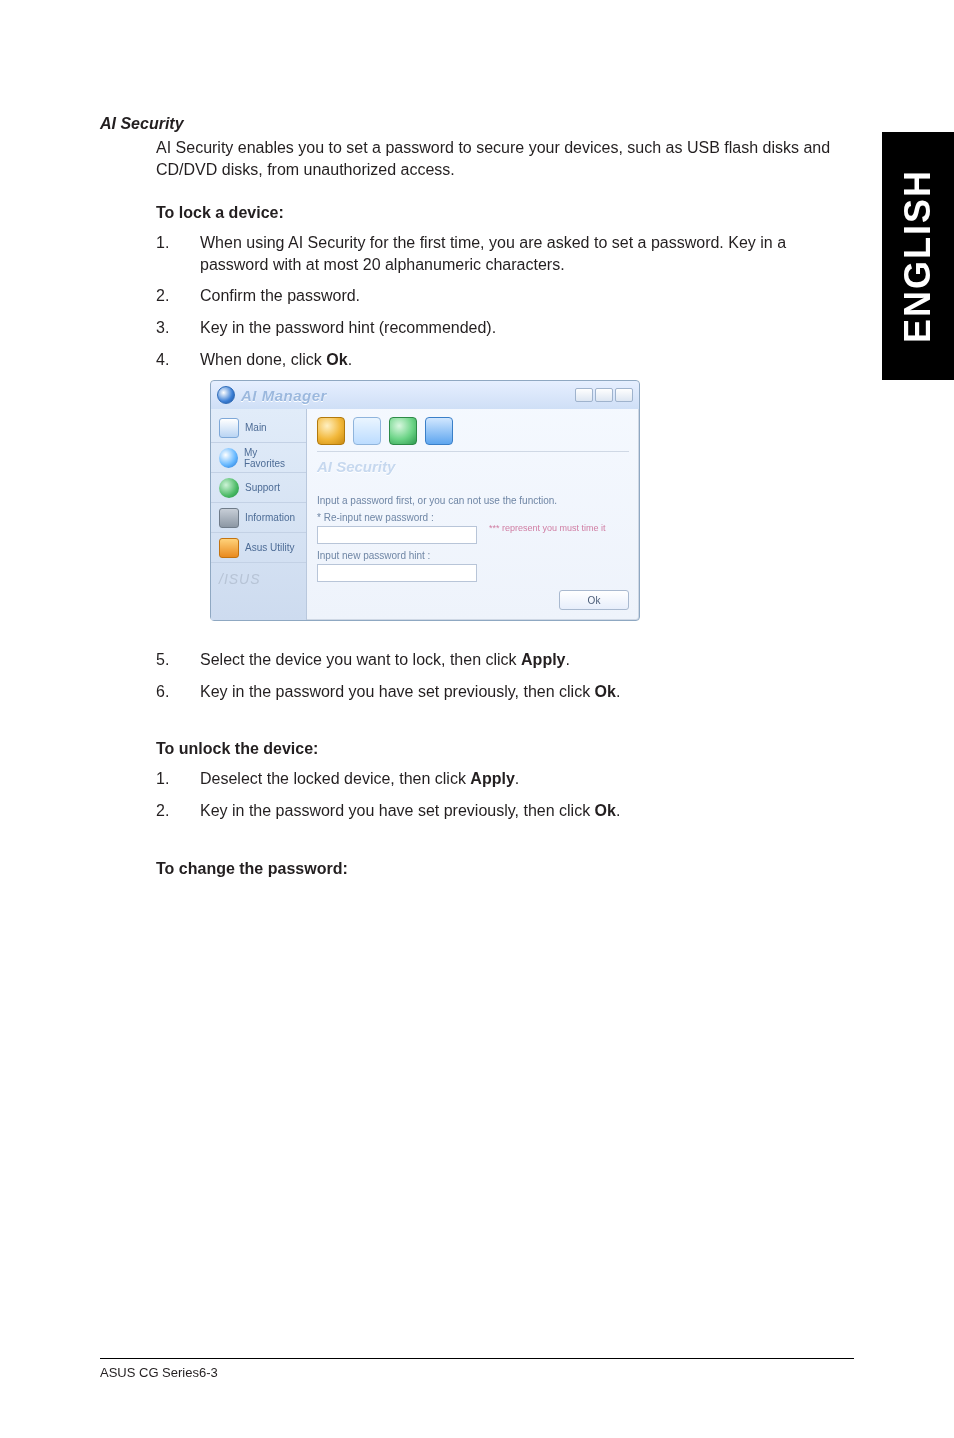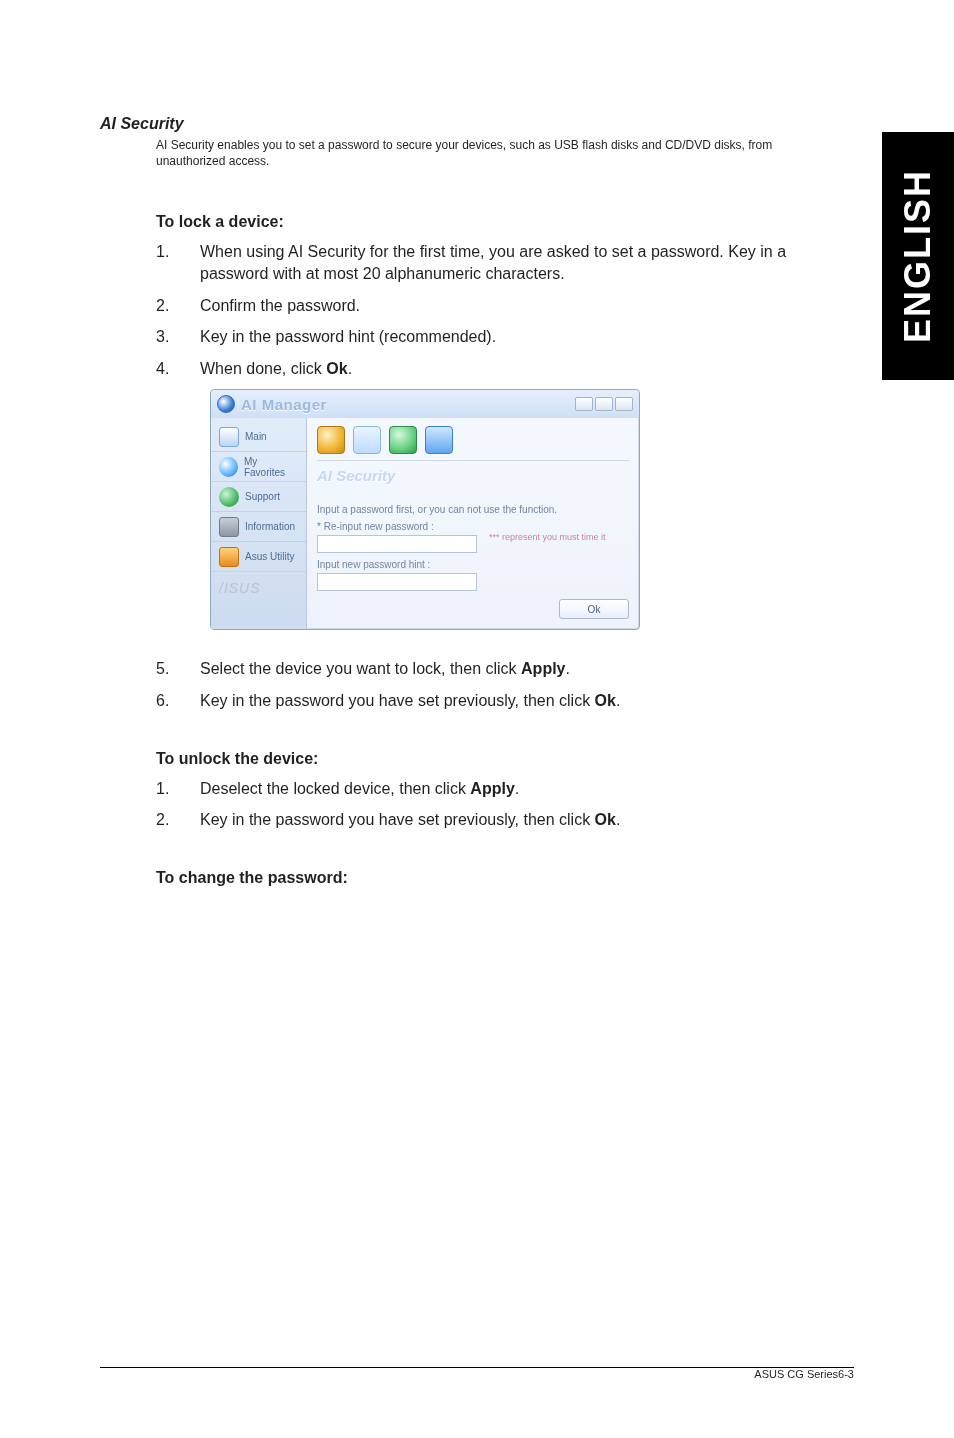--- a/index.html
+++ b/index.html
@@ -2,34 +2,34 @@
 <html><head>
 <meta charset="utf-8">
 <style>
   * { margin: 0; padding: 0; box-sizing: border-box; }
   html, body { width: 954px; height: 1438px; background: #fff; font-family: Arial, Helvetica, sans-serif; color: #231f20; }
   .page { position: relative; width: 954px; height: 1438px; }
   .content { position: absolute; left: 100px; top: 115px; width: 740px; }
   .side-tab { position: absolute; right: 0; top: 132px; width: 72px; height: 248px; background: #000; display: flex; align-items: center; justify-content: center; }
   .side-tab span { color: #fff; font-weight: bold; font-size: 36px; letter-spacing: 2px; writing-mode: vertical-rl; transform: rotate(180deg); }
   .section-title { font-style: italic; font-weight: bold; font-size: 16px; margin-bottom: 4px; }
-  .intro { margin-left: 56px; font-size: 12px; line-height: 1.35; margin-bottom: 44px; }
+  .intro { margin-left: 56px; font-size: 16px; line-height: 1.35; margin-bottom: 24px; }
   .subhead { margin-left: 56px; font-weight: bold; font-size: 16px; margin-bottom: 10px; }
   ol.steps { margin-left: 56px; list-style: none; counter-reset: item; }
   ol.steps > li { counter-increment: item; position: relative; padding-left: 44px; font-size: 16px; line-height: 1.35; margin-bottom: 10px; }
   ol.steps > li::before { content: counter(item) "."; position: absolute; left: 0; top: 0; width: 34px; }
   ul.bullets { margin-left: 56px; list-style: none; }
   ul.bullets > li { position: relative; padding-left: 44px; font-size: 16px; line-height: 1.35; margin-bottom: 10px; }
   ul.bullets > li::before { content: "•"; position: absolute; left: 4px; top: 0; }
   .screenshot-wrap { margin-left: 110px; margin-top: 4px; margin-bottom: 28px; }
   .dlg { width: 430px; border: 1px solid #8fa8c2; border-radius: 4px; background: linear-gradient(#f5f9ff,#eef3fb); font-size: 11px; color: #5a6b84; box-shadow: 0 0 0 1px #cfd8e5 inset; }
   .dlg-title { height: 28px; display: flex; align-items: center; justify-content: space-between; padding: 0 6px; background: linear-gradient(#e6efff,#cfdff6); border-top-left-radius: 4px; border-top-right-radius: 4px; }
   .dlg-title-left { display: flex; align-items: center; gap: 6px; }
   .dlg-logo { width: 18px; height: 18px; border-radius: 50%; background: radial-gradient(circle at 35% 35%, #fff, #3b7fd6 60%, #1e4f95); border:1px solid #2e6bb8; }
-  .dlg-title-text { color: #9bb8de; font-size: 15px; font-weight: bold; letter-spacing: .5px; text-shadow: 0 1px 0 #fff; text-align: center; }
+  .dlg-title-text { color: #9bb8de; font-size: 15px; font-style: italic; font-weight: bold; letter-spacing: .5px; text-shadow: 0 1px 0 #fff; text-align: center; }
   .winbtns { display: flex; gap: 2px; }
   .winbtn { width: 18px; height: 14px; background: linear-gradient(#fefefe,#dde6f2); border:1px solid #9fb3cd; border-radius: 2px; }
   .dlg-body { display: flex; }
   .dlg-side { width: 96px; background: linear-gradient(#e1ecf9,#cddbef); border-right:1px solid #b9c8dd; padding: 4px 0; }
   .srow { display:flex; align-items:center; gap:6px; height:30px; padding:0 8px; border-bottom:1px solid #c3d1e5; color:#4d6c96; font-size:10px; }
   .srow:last-of-type { border-bottom:none; }
   .sicon { width:20px; height:20px; border-radius:3px; }
   .i1{background:linear-gradient(#fff,#b9d4f3);border:1px solid #7ea8d8;}
   .i2{background:radial-gradient(circle at 35% 35%, #fff, #68b9ff 55%, #1a6fd0);border-radius:50%;}
   .i3{background:radial-gradient(circle at 35% 35%, #cdf3d7, #49b964 60%, #1e8a3e);border-radius:50%;}
@@ -46,21 +46,21 @@
   .panel-title { margin-top:6px; font-size:15px; font-weight:bold; color:#c6d8ef; font-style:italic; text-shadow:0 1px 0 #fff; }
   .panel-sub { margin-top:20px; color:#6f86a5; font-size:10px;}
   .fld { margin-top:6px; font-size:10px; color:#6f86a5; }
   .fld .lbl { display:block; margin-bottom:3px; }
   .fld input { width: 160px; height:18px; border:1px solid #b8c5d8; background:#fff; }
   .row2 { display:flex; align-items:center; gap:12px; }
   .hintnote { color:#d07ea3; font-size:9px; }
   .okrow { display:flex; justify-content:flex-end; margin-top:8px; }
   .okbtn { width:70px; height:20px; border:1px solid #a9b9cf; background:linear-gradient(#fff,#e7eefb); border-radius:3px; font-size:10px;color:#4a5c77;}
   .gap28 { height: 28px; }
-  .footer { position:absolute; left:100px; bottom:58px; width:754px; border-top:1px solid #000; padding-top:0; display:flex; justify-content:flex-end; font-size:11px; }
+  .footer { position:absolute; left:100px; bottom:58px; width:754px; border-top:1px solid #000; padding-top:6px; display:flex; justify-content:flex-start; font-size:13px; }
   b { font-weight: bold; }
 </style>
 </head>
 <body>
 <div class="page">
   <div class="side-tab">
     <span>ENGLISH</span>
   </div>
 
   <div class="content">

